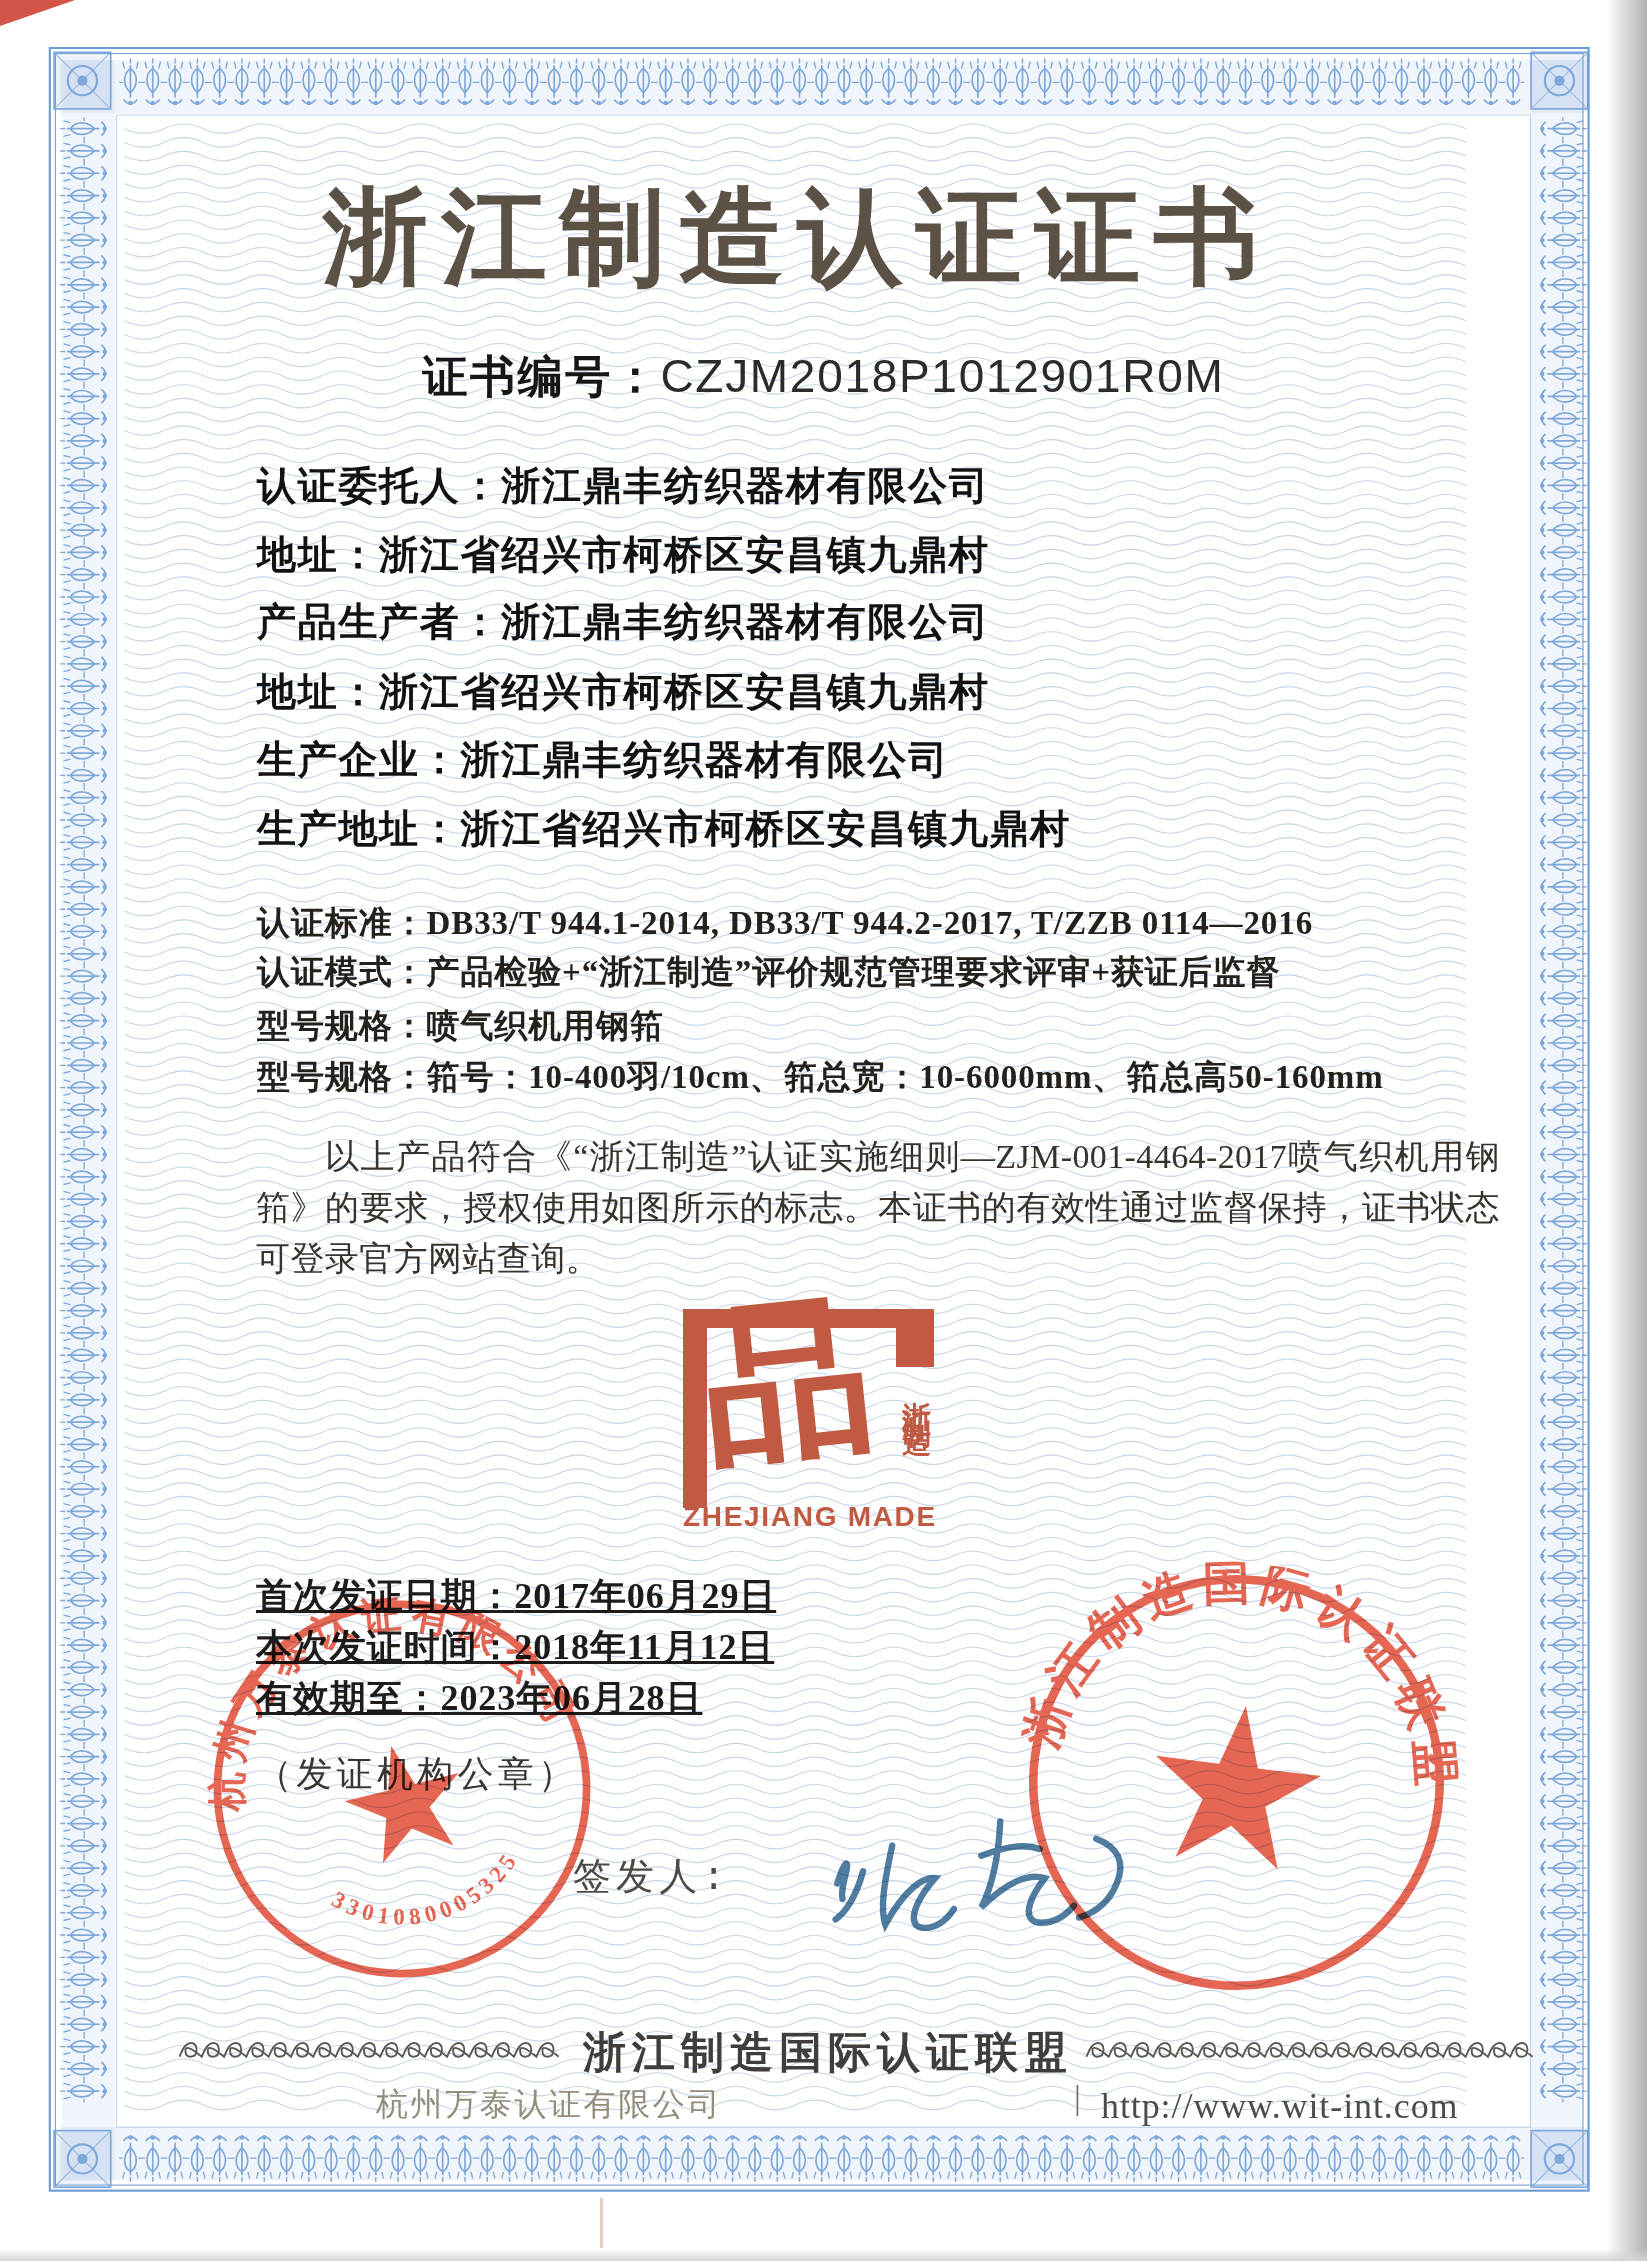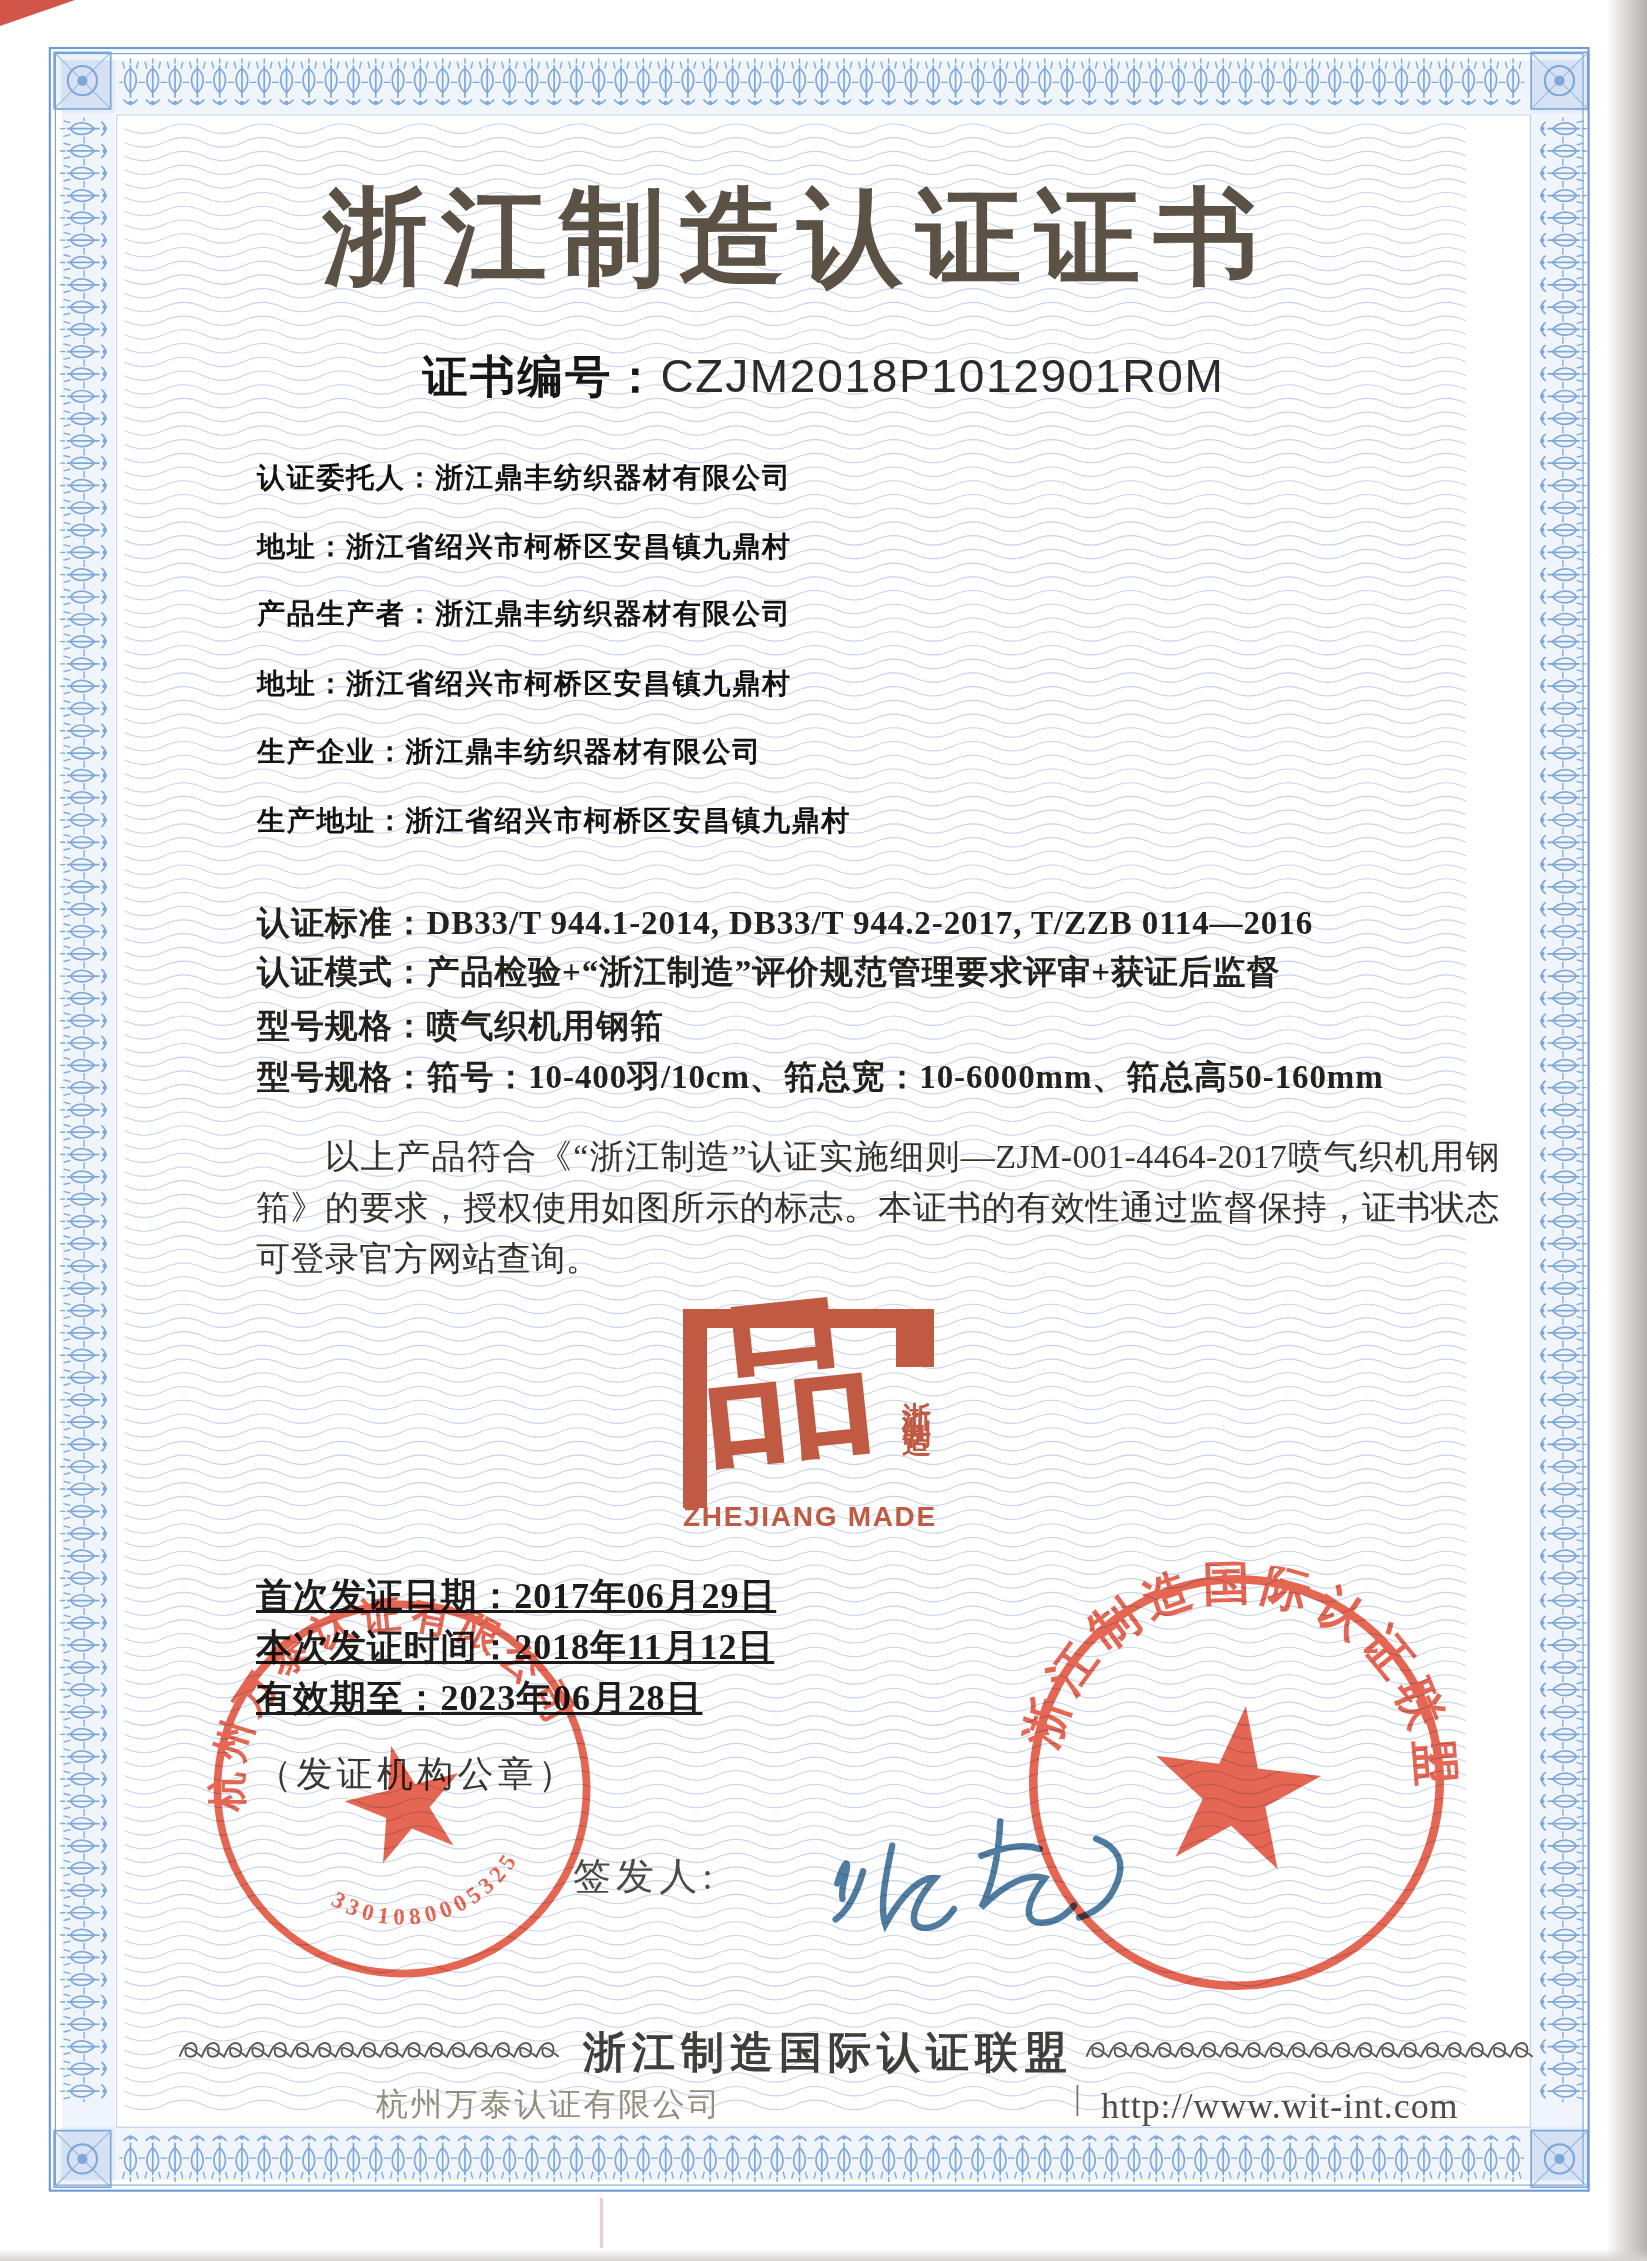--- a/index.html
+++ b/index.html
@@ -21,21 +21,21 @@
   .title{left:0;top:168px;width:1647px;text-align:center;transform:translateX(-26px);
     font-size:105px;font-weight:700;letter-spacing:13.7px;color:#5b5144;white-space:nowrap;}
 
   
   .certno{left:0;top:347px;width:1647px;text-align:center;white-space:nowrap;color:#161616;}
   .certno .lbl{font-family:"Liberation Sans", sans-serif;font-weight:700;font-size:45px;letter-spacing:2.6px;}
   .certno .val{font-family:"Liberation Sans", sans-serif;font-weight:500;font-size:46px;letter-spacing:1.7px;color:#2b2b2b;}
 
   
   .field-row{left:257px;white-space:nowrap;font-family:"Liberation Sans", sans-serif;
-    font-weight:700;font-size:28px;color:#121212;letter-spacing:1.7px;}
+    font-weight:700;font-size:39px;color:#121212;letter-spacing:1.7px;}
 
   
   .detail-row{left:257px;white-space:nowrap;font-size:33px;color:#24211d;letter-spacing:0.9px;}
   .detail-row .lbl{font-weight:700;}
   .detail-row .val{font-weight:600;font-family:Liberation Serif, serif;}
 
   
   .statement{left:256px;top:1131px;width:1244px;margin:0;font-size:34px;line-height:51px;
     text-indent:69px;color:#37322b;letter-spacing:0.4px;text-align:justify;}
 
@@ -49,21 +49,21 @@
   .logo .side{position:absolute;left:214px;top:69px;writing-mode:vertical-rl;font-size:29px;
     font-weight:700;color:#c05a43;letter-spacing:8.6px;font-family:"Liberation Sans", sans-serif;}
   .logo .made{position:absolute;left:0;top:192px;width:250px;text-align:left;font-size:28px;
     font-weight:700;color:#c05a43;letter-spacing:1.7px;font-family:"Liberation Sans", sans-serif;white-space:nowrap;}
 
   
   .date-row{left:256px;white-space:nowrap;font-size:36px;font-weight:600;color:#1d1c1a;letter-spacing:0.9px;text-decoration:underline;}
   .seal-note{left:256px;top:1750px;font-size:36px;color:#3a3733;letter-spacing:4.3px;white-space:nowrap;}
 
   
-  .issuer{left:573px;top:1851px;font-size:38px;color:#4c4a44;letter-spacing:5.1px;white-space:nowrap;}
+  .issuer{left:573px;top:1851px;font-size:38px;color:#4c4a44;letter-spacing:5.1px;white-space:nowrap;font-family:Liberation Mono, monospace;}
   .sig{left:813px;top:1801px;mix-blend-mode:multiply;}
 
   
   .seal{mix-blend-mode:multiply;opacity:.84;}
   .seal-left{left:202px;top:1589px;transform:rotate(-14deg);}
   .seal-right{left:1017px;top:1563px;transform:rotate(7deg);}
 
   
   .banner-text{left:0;top:2024px;width:1656px;text-align:center;font-size:43px;font-weight:700;
     color:#403e3a;letter-spacing:6px;white-space:nowrap;}

